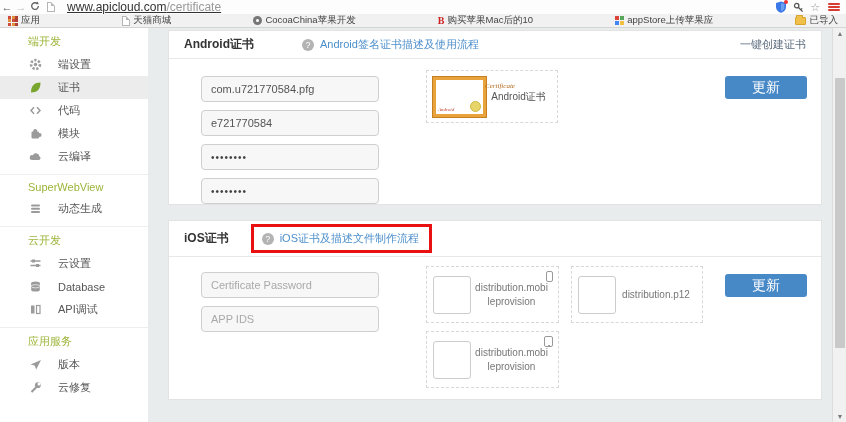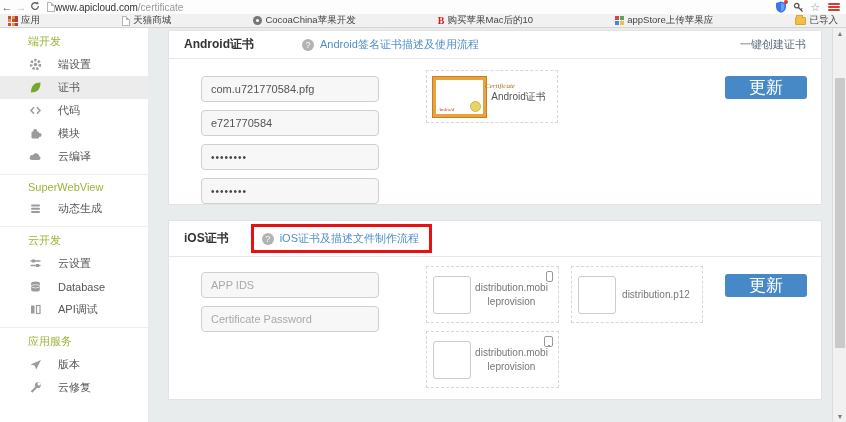--- a/index.html
+++ b/index.html
@@ -3,21 +3,21 @@
 <meta charset="utf-8">
 <style>
   * { margin:0; padding:0; box-sizing:border-box; }
   html,body { width:846px; height:422px; overflow:hidden; }
   body { font-family:"Liberation Sans","DejaVu Sans",sans-serif; background:#e9eced; position:relative; }
 
   
   #chrome-top { position:absolute; left:0; top:0; width:846px; height:14px; background:#fdfdfd; display:flex; align-items:center; font-size:10px; }
   .nav-btn { width:14px; text-align:center; color:#5a5a5a; font-size:11px; line-height:14px; }
   .nav-btn.disabled { color:#c2c2c2; }
-  #url-text { margin-left:0; color:#333; font-size:10px; white-space:nowrap; }
+  #url-text { margin-left:12px; color:#333; font-size:12px; white-space:nowrap;text-decoration:underline; }
   #url-path { color:#999; }
   .chrome-right { margin-left:auto; display:flex; align-items:center; gap:6px; padding-right:4px; }
   .hamburger { display:flex; flex-direction:column; gap:1px; padding:1px 2px; }
   .hamburger span { width:12px; height:2px; background:#d83b2f; border-radius:1px; }
   .page-ico { width:8px; height:10px; background:#fff; border:1px solid #b5b5b5; position:relative; display:inline-block; }
   .page-ico:after { content:""; position:absolute; right:-1px; top:-1px; border:2px solid; border-color:#fdfdfd #fdfdfd #b5b5b5 #b5b5b5; }
 
   #bookmarks-bar { position:absolute; left:0; top:14px; width:846px; height:14px; background:#f1f1f1; border-bottom:1px solid #d4d4d4; display:flex; align-items:center; gap:4px; padding:0 4px; font-size:9.5px; color:#444;justify-content:space-between; }
   .bm-item { display:flex; align-items:center; gap:3px; padding:0 4px; white-space:nowrap; overflow:hidden; }
   .bm-label { max-width:92px; overflow:hidden; text-overflow:clip; white-space:nowrap; }
@@ -45,21 +45,21 @@
   
   .card { position:absolute; left:168px; width:654px; background:#fff; border:1px solid #e3e3e3; }
   .card-header { display:flex; align-items:center; padding:0 15px; border-bottom:1px solid #e8e8e8; }
   .card-title { font-size:12px; font-weight:bold; color:#333; }
   .help-circle { width:12px; height:12px; border-radius:50%; background:#b3b3b3; color:#fff; font-size:9px; line-height:12px; text-align:center; display:inline-block; }
   .doc-link { color:#4d8fcb; font-size:11px; text-decoration:none; }
   .create-link { margin-left:auto; color:#5a6b7d; font-size:11px; text-decoration:none; }
   .form-input { display:block; width:178px; height:24px; background:#f7f7f7; border:1px solid #cfcfcf; border-radius:4px; padding:12px 9px; font-size:11px; color:#555; margin-bottom:8px; font-family:Liberation Sans, sans-serif; }
   .form-input::placeholder { color:#a9a9a9; opacity:1; }
   .pwd { font-size:10px; letter-spacing:1px; color:#444; }
-  .btn-update { position:absolute; width:82px; height:23px; background:#4788c7; border:none; border-radius:3px; color:#fff; font-size:17px; cursor:pointer; }
+  .btn-update { position:absolute; width:82px; height:23px; background:#4788c7; border:none; border-radius:3px; color:#fff; font-size:14px; cursor:pointer; }
   .dash-box { position:absolute; border:1px dashed #d8d8d8; display:flex; align-items:center; padding:0 6px; }
   .file-square { width:38px; height:38px; background:#fff; border:1px solid #ccc; border-radius:3px; flex:0 0 auto; }
   .file-label { flex:1; text-align:center; font-size:10px; color:#777; line-height:1.35; word-break:break-all; padding:0 4px; }
   .corner-ico { position:absolute; top:4px; right:5px; }
   .phone-shape { width:7px; height:11px; border:1px solid #999; border-radius:2px; display:block; }
   .tablet-shape { width:9px; height:11px; border:1px solid #999; border-radius:2px; display:block; position:relative; }
   .tablet-shape:after { content:""; position:absolute; left:3px; bottom:0.5px; width:2px; height:1px; background:#999; }
 
   .cert-img { width:40px; height:40px; background:#fff; border:3px solid #e8a33d; outline:1px solid #c77f22; position:relative; flex:0 0 auto;padding-left:47px; }
   .cert-word { font-family:"Liberation Serif","DejaVu Serif",serif; font-style:italic; font-size:7px; color:#b06a1e; display:block; padding:2px 0 0 2px; }
@@ -307,22 +307,22 @@
 <div class="card" style="top:220px; height:180px;">
   <div class="card-header" style="height:36px;">
     <span class="card-title">iOS证书</span>
     <span class="red-annotation" style="margin-left:22px;">
       <span class="help-circle">?</span>
       <a class="doc-link" href="#">iOS证书及描述文件制作流程</a>
     </span>
   </div>
   <div style="position:relative; height:143px;">
     <div style="position:absolute; left:32px; top:15px;">
+      <input class="form-input" type="text" placeholder="Certificate Password" style="">
       <input class="form-input" type="text" placeholder="APP IDS" style="">
-      <input class="form-input" type="text" placeholder="Certificate Password" style="">
     </div>
 
     <div class="dash-box" style="left:257px; top:9px; width:133px; height:57px;">
       <span class="file-square"></span>
       <span class="file-label">distribution.mobileprovision</span>
       <span class="corner-ico">
           <span class="phone-shape"></span>
         </span>
     </div>
 

